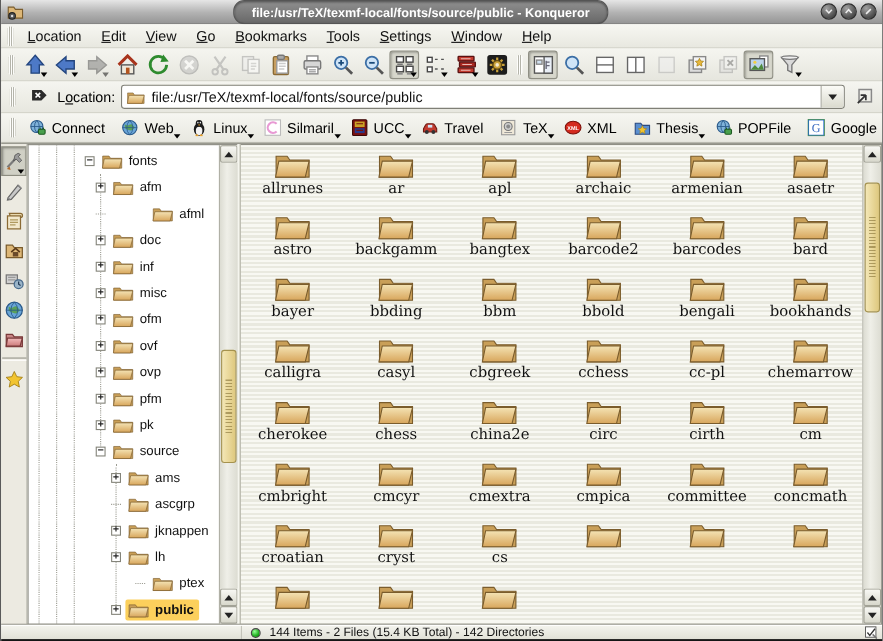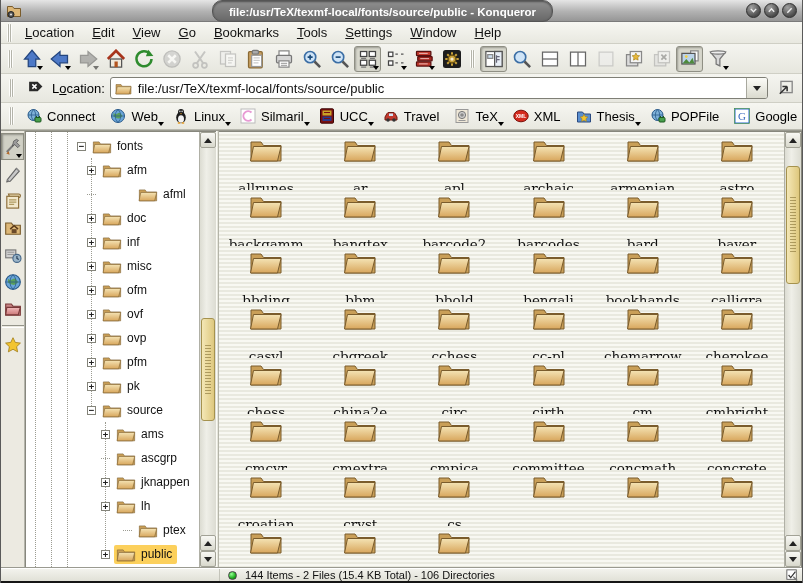--- a/index.html
+++ b/index.html
@@ -66,21 +66,21 @@
   .tree-panel { width:191px; flex:0 0 191px; display:flex; background:#fff; border:1px solid #87877d; border-right:0; }
   .tree { flex:1; position:relative; overflow:hidden; font-size:12px; color:#111; padding-top:2px; }
   .guide { position:absolute; top:0; bottom:0; border-left:1px dotted #9c9c92; }
   .cline { position:absolute; border-left:1px dotted #9c9c92; }
   .trow { height:24px; display:flex; align-items:center; white-space:nowrap; position:relative; }
   .exp { width:9px; height:9px; flex:0 0 9px; border:1px solid #84847a; background:#fff; color:#222;
     display:flex; align-items:center; justify-content:center; font:bold 9px/8px "DejaVu Sans Mono",monospace; margin-right:4px; }
   .exp-none { width:9px; flex:0 0 9px; height:0; border-top:1px dotted #9c9c92; margin-right:4px; }
   .sel { display:flex; align-items:flex-start; gap:5px; padding:2px 5px 2px 2px; border-radius:2px; }
   .sel svg { width:20px; height:15px; display:block; }
-  .trow.selected .sel { background:#fcd05c; }
+  .trow.selected .sel { background:#fcd05c;font-weight:bold; }
 
   .vscroll { width:17px; flex:0 0 17px; background:#e9e9e1; border-left:1px solid #b0b0a6; display:flex; flex-direction:column; }
   .vbtn { height:16px; flex:0 0 16px; display:flex; align-items:center; justify-content:center;
     background:linear-gradient(#f8f8f4,#d8d8cc); border:1px solid #a2a296; border-radius:2px; }
   .tri { width:0; height:0; border-left:4px solid transparent; border-right:4px solid transparent; }
   .tri.up { border-bottom:5px solid #222; }
   .tri.down { border-top:5px solid #222; }
   .vtrack { flex:1; position:relative; background:linear-gradient(90deg,#dcdcd2,#efefe8 40%,#dcdcd2); }
   .vthumb { position:absolute; left:1px; right:1px; border:1px solid #a5924e; border-radius:3px;
     background:linear-gradient(90deg,#f4e7b6,#dec87e); }
@@ -90,21 +90,21 @@
   .t-main { top:18px; height:118px; }
 
   .splitter { width:3px; flex:0 0 3px; background:#e6e6dc; border-left:1px solid #fbfbf5; border-right:1px solid #b4b4a8; }
 
   .main-panel { flex:1; display:flex; border:1px solid #87877d; border-left:0; min-width:0; }
   .grid-wrap { flex:1; overflow:hidden;
     background:repeating-linear-gradient(180deg, #f8f8f2 0 2px, #e9e9df 2px 4px); }
   .grid { display:grid; grid-template-columns:repeat(6,1fr); grid-auto-rows:56px; padding-top:2px; }
   .cell { display:flex; flex-direction:column; align-items:center; padding-top:3px; overflow:hidden; }
   .cell svg { width:34px; height:26px; display:block; }
-  .cell .lbl { font:13.5px "DejaVu Serif", serif; color:#111; margin-top:18px; line-height:15px; white-space:nowrap; }
+  .cell .lbl { font:13.5px "DejaVu Serif", serif; color:#111; margin-top:1px; line-height:15px; white-space:nowrap; }
 
   
   .statusbar { height:13px; flex:0 0 13px; display:flex; align-items:center;
     background:linear-gradient(#f3f3ed,#e1e1d7); border-top:1px solid #fff; box-shadow:0 -1px 0 #9a9a90; font-size:11px; color:#111; }
   .sb-left { width:219px; flex:0 0 219px; height:100%; border-right:1px solid #c4c4ba; }
   .led { width:9px; height:9px; border-radius:50%; margin:0 8px; border:1px solid #444;
     background:radial-gradient(circle at 35% 30%, #96ff96, #1eae1e 60%, #0b7a0b); }
   .sb-text { white-space:nowrap; }
   .sb-ind { margin-left:auto; margin-right:4px; display:flex; }
   .sb-ind svg { width:12px; height:12px; }
@@ -932,20 +932,29 @@
               </span>
               <div class="lbl">armenian</div>
             </div>
             <div class="cell">
               <span>
                 <svg viewBox="0 0 34 26">
                   <path d="M2 5 h10 l2.5 3.5 H32 V24 H2 Z" fill="#c99f58" stroke="#7a5c2c"></path>
                   <path d="M4.5 9.5 H32 L28.5 24 H1.5 Z" fill="url(#fgrad)" stroke="#7a5c2c"></path>
                 </svg>
               </span>
+              <div class="lbl">asaetr</div>
+            </div>
+            <div class="cell">
+              <span>
+                <svg viewBox="0 0 34 26">
+                  <path d="M2 5 h10 l2.5 3.5 H32 V24 H2 Z" fill="#c99f58" stroke="#7a5c2c"></path>
+                  <path d="M4.5 9.5 H32 L28.5 24 H1.5 Z" fill="url(#fgrad)" stroke="#7a5c2c"></path>
+                </svg>
+              </span>
               <div class="lbl">astro</div>
             </div>
             <div class="cell">
               <span>
                 <svg viewBox="0 0 34 26">
                   <path d="M2 5 h10 l2.5 3.5 H32 V24 H2 Z" fill="#c99f58" stroke="#7a5c2c"></path>
                   <path d="M4.5 9.5 H32 L28.5 24 H1.5 Z" fill="url(#fgrad)" stroke="#7a5c2c"></path>
                 </svg>
               </span>
               <div class="lbl">backgamm</div>
@@ -1194,29 +1203,20 @@
               <div class="lbl">committee</div>
             </div>
             <div class="cell">
               <span>
                 <svg viewBox="0 0 34 26">
                   <path d="M2 5 h10 l2.5 3.5 H32 V24 H2 Z" fill="#c99f58" stroke="#7a5c2c"></path>
                   <path d="M4.5 9.5 H32 L28.5 24 H1.5 Z" fill="url(#fgrad)" stroke="#7a5c2c"></path>
                 </svg>
               </span>
               <div class="lbl">concmath</div>
-            </div>
-            <div class="cell">
-              <span>
-                <svg viewBox="0 0 34 26">
-                  <path d="M2 5 h10 l2.5 3.5 H32 V24 H2 Z" fill="#c99f58" stroke="#7a5c2c"></path>
-                  <path d="M4.5 9.5 H32 L28.5 24 H1.5 Z" fill="url(#fgrad)" stroke="#7a5c2c"></path>
-                </svg>
-              </span>
-              <div class="lbl">concrete</div>
             </div>
             <div class="cell">
               <span>
                 <svg viewBox="0 0 34 26">
                   <path d="M2 5 h10 l2.5 3.5 H32 V24 H2 Z" fill="#c99f58" stroke="#7a5c2c"></path>
                   <path d="M4.5 9.5 H32 L28.5 24 H1.5 Z" fill="url(#fgrad)" stroke="#7a5c2c"></path>
                 </svg>
               </span>
               <div class="lbl">croatian</div>
             </div>
@@ -1301,21 +1301,21 @@
         <div class="vbtn">
             <span class="tri down"></span>
           </div>
       </div>
     </div>
   </div>
 
   <div class="statusbar">
     <span class="sb-left"></span>
     <span class="led"></span>
-    <span class="sb-text">144 Items - 2 Files (15.4 KB Total) - 106 Directories</span>
+    <span class="sb-text">144 Items - 2 Files (15.4 KB Total) - 142 Directories</span>
     <span class="sb-ind" id="sbInd">
         <svg viewBox="0 0 14 14">
           <rect x="1" y="1" width="11" height="11" fill="#fff" stroke="#555"></rect>
           <path d="M3 7 l2.5 3 L11 3" stroke="#333" fill="none" stroke-width="1.4"></path>
           <path d="M8.5 9 l4.5 4.5" stroke="#777" stroke-width="1.6"></path>
         </svg>
       </span>
   </div>
   <div class="bottom-edge"></div>
 </div>

